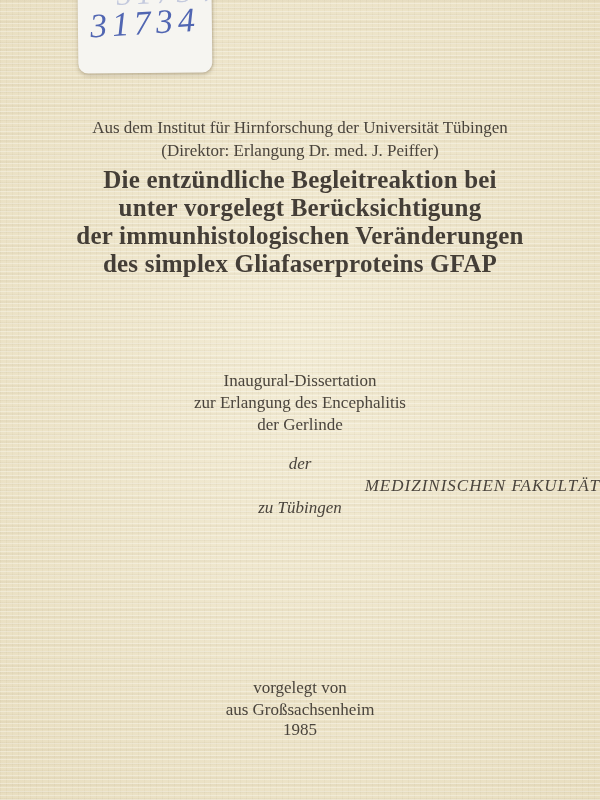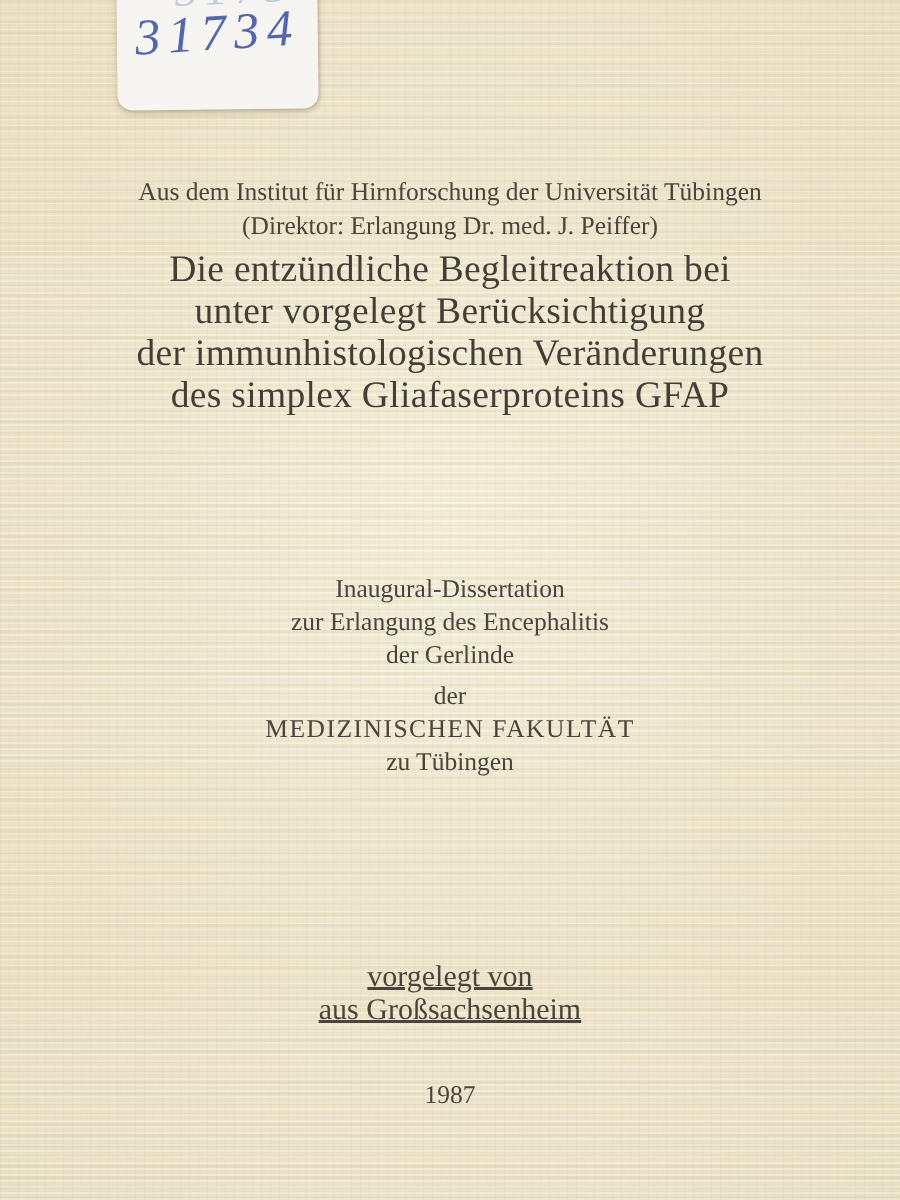--- a/index.html
+++ b/index.html
@@ -74,26 +74,26 @@
   .block {
     position: absolute;
     left: 0;
     width: 100%;
     text-align: center;
   }
   .block div { white-space: nowrap; }
 
   .institute   { top: 76px;  font-size: 17px; line-height: 23px; margin-top: 40px; }
   .main-title  { top: 166px; font-size: 25px; line-height: 28px;
-                 font-weight: normal; color: var(--title_text);
+                 font-weight: bold; color: var(--title_text);
                  letter-spacing: 0.2px; }
-  .dissertation{ top: 382px; font-size: 17px; line-height: 22px; text-align: center; }
-  .faculty     { top: 453px; font-size: 17px; line-height: 22px; }
-  .faculty .caps { letter-spacing: 1px; }
-  .author      { top: 640px; font-size: 20px; line-height: 22px; text-decoration: underline; }
+  .dissertation{ top: 370px; font-size: 17px; line-height: 22px; text-align: center; }
+  .faculty     { top: 453px; font-size: 17px; line-height: 22px; font-style: italic; }
+  .faculty .caps { letter-spacing: 1px; text-align: right; }
+  .author      { top: 677px; font-size: 17px; line-height: 22px; }
   .author .name { font-weight: bold; margin-top: 8px; }
   .year        { top: 720px; font-size: 17px; }
 </style>
 </head>
 <body>
 
 <div class="page">
 
   <div class="sticker">
     <div class="handwritten ghost">31734</div>
@@ -122,15 +122,15 @@
     <div>der</div>
     <div class="caps">MEDIZINISCHEN FAKULTÄT</div>
     <div>zu Tübingen</div>
   </div>
 
   <div class="block author">
     <div>vorgelegt von</div>
     <div>aus Großsachsenheim</div>
   </div>
 
-  <div class="block year">1987</div>
+  <div class="block year">1985</div>
 
 </div>
 
 </body></html>

